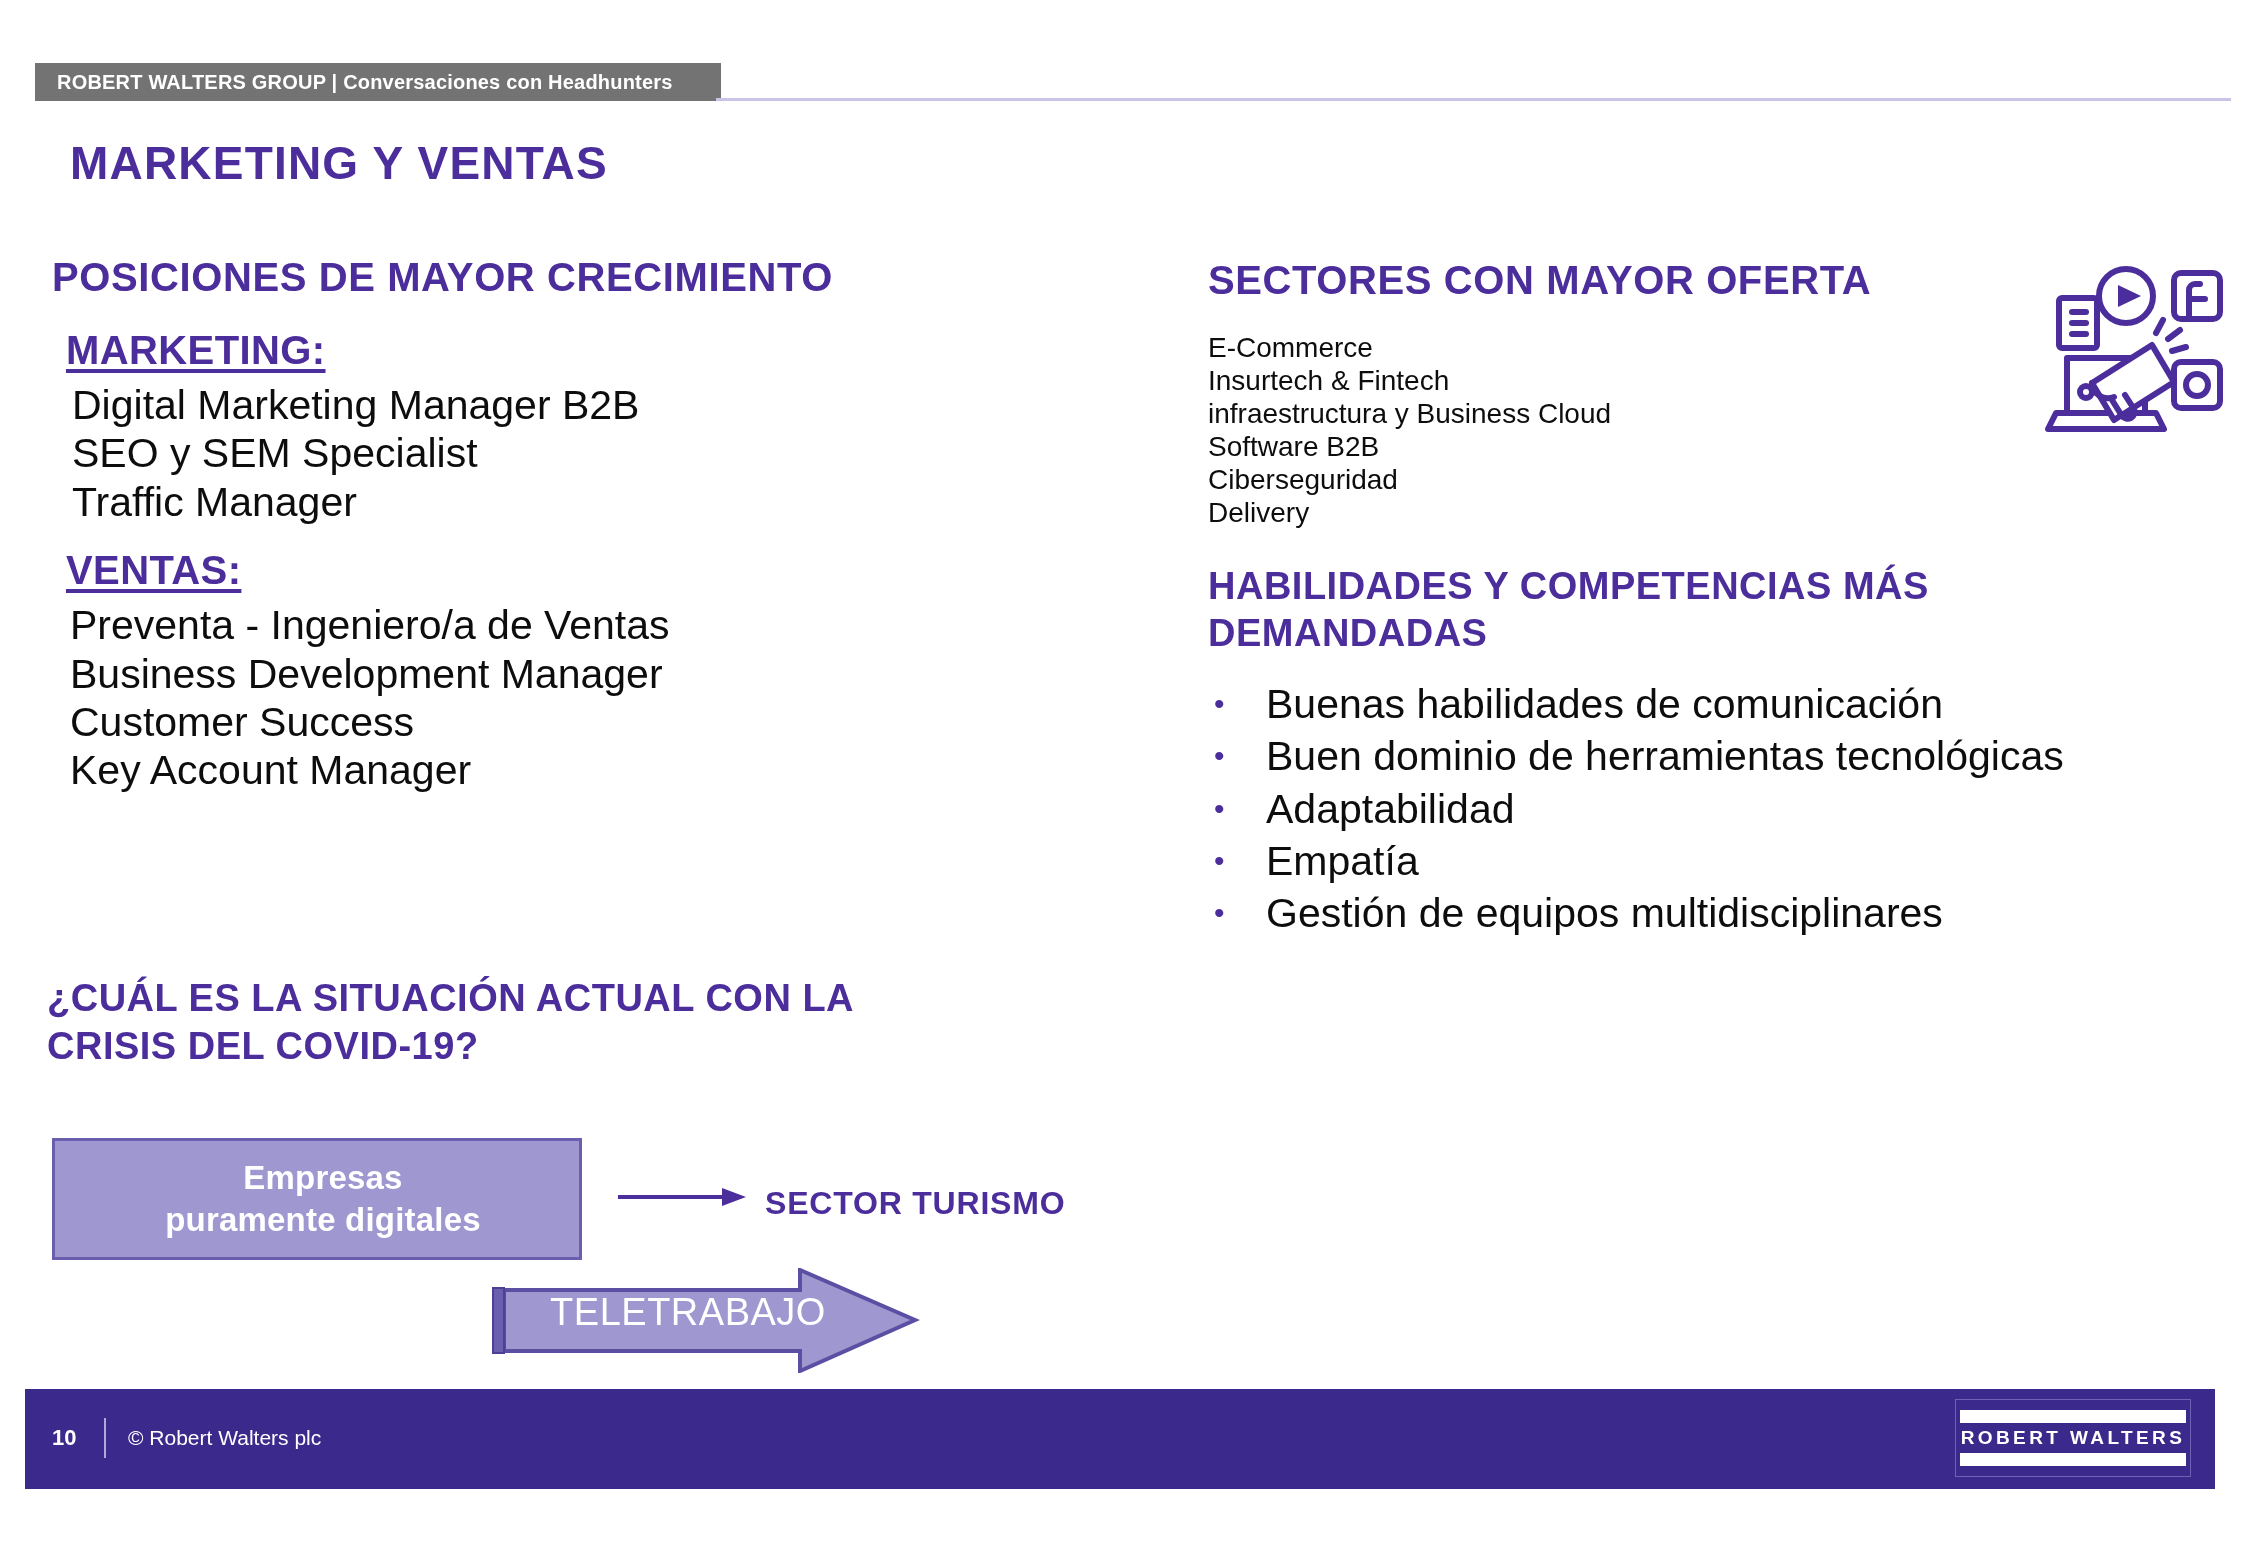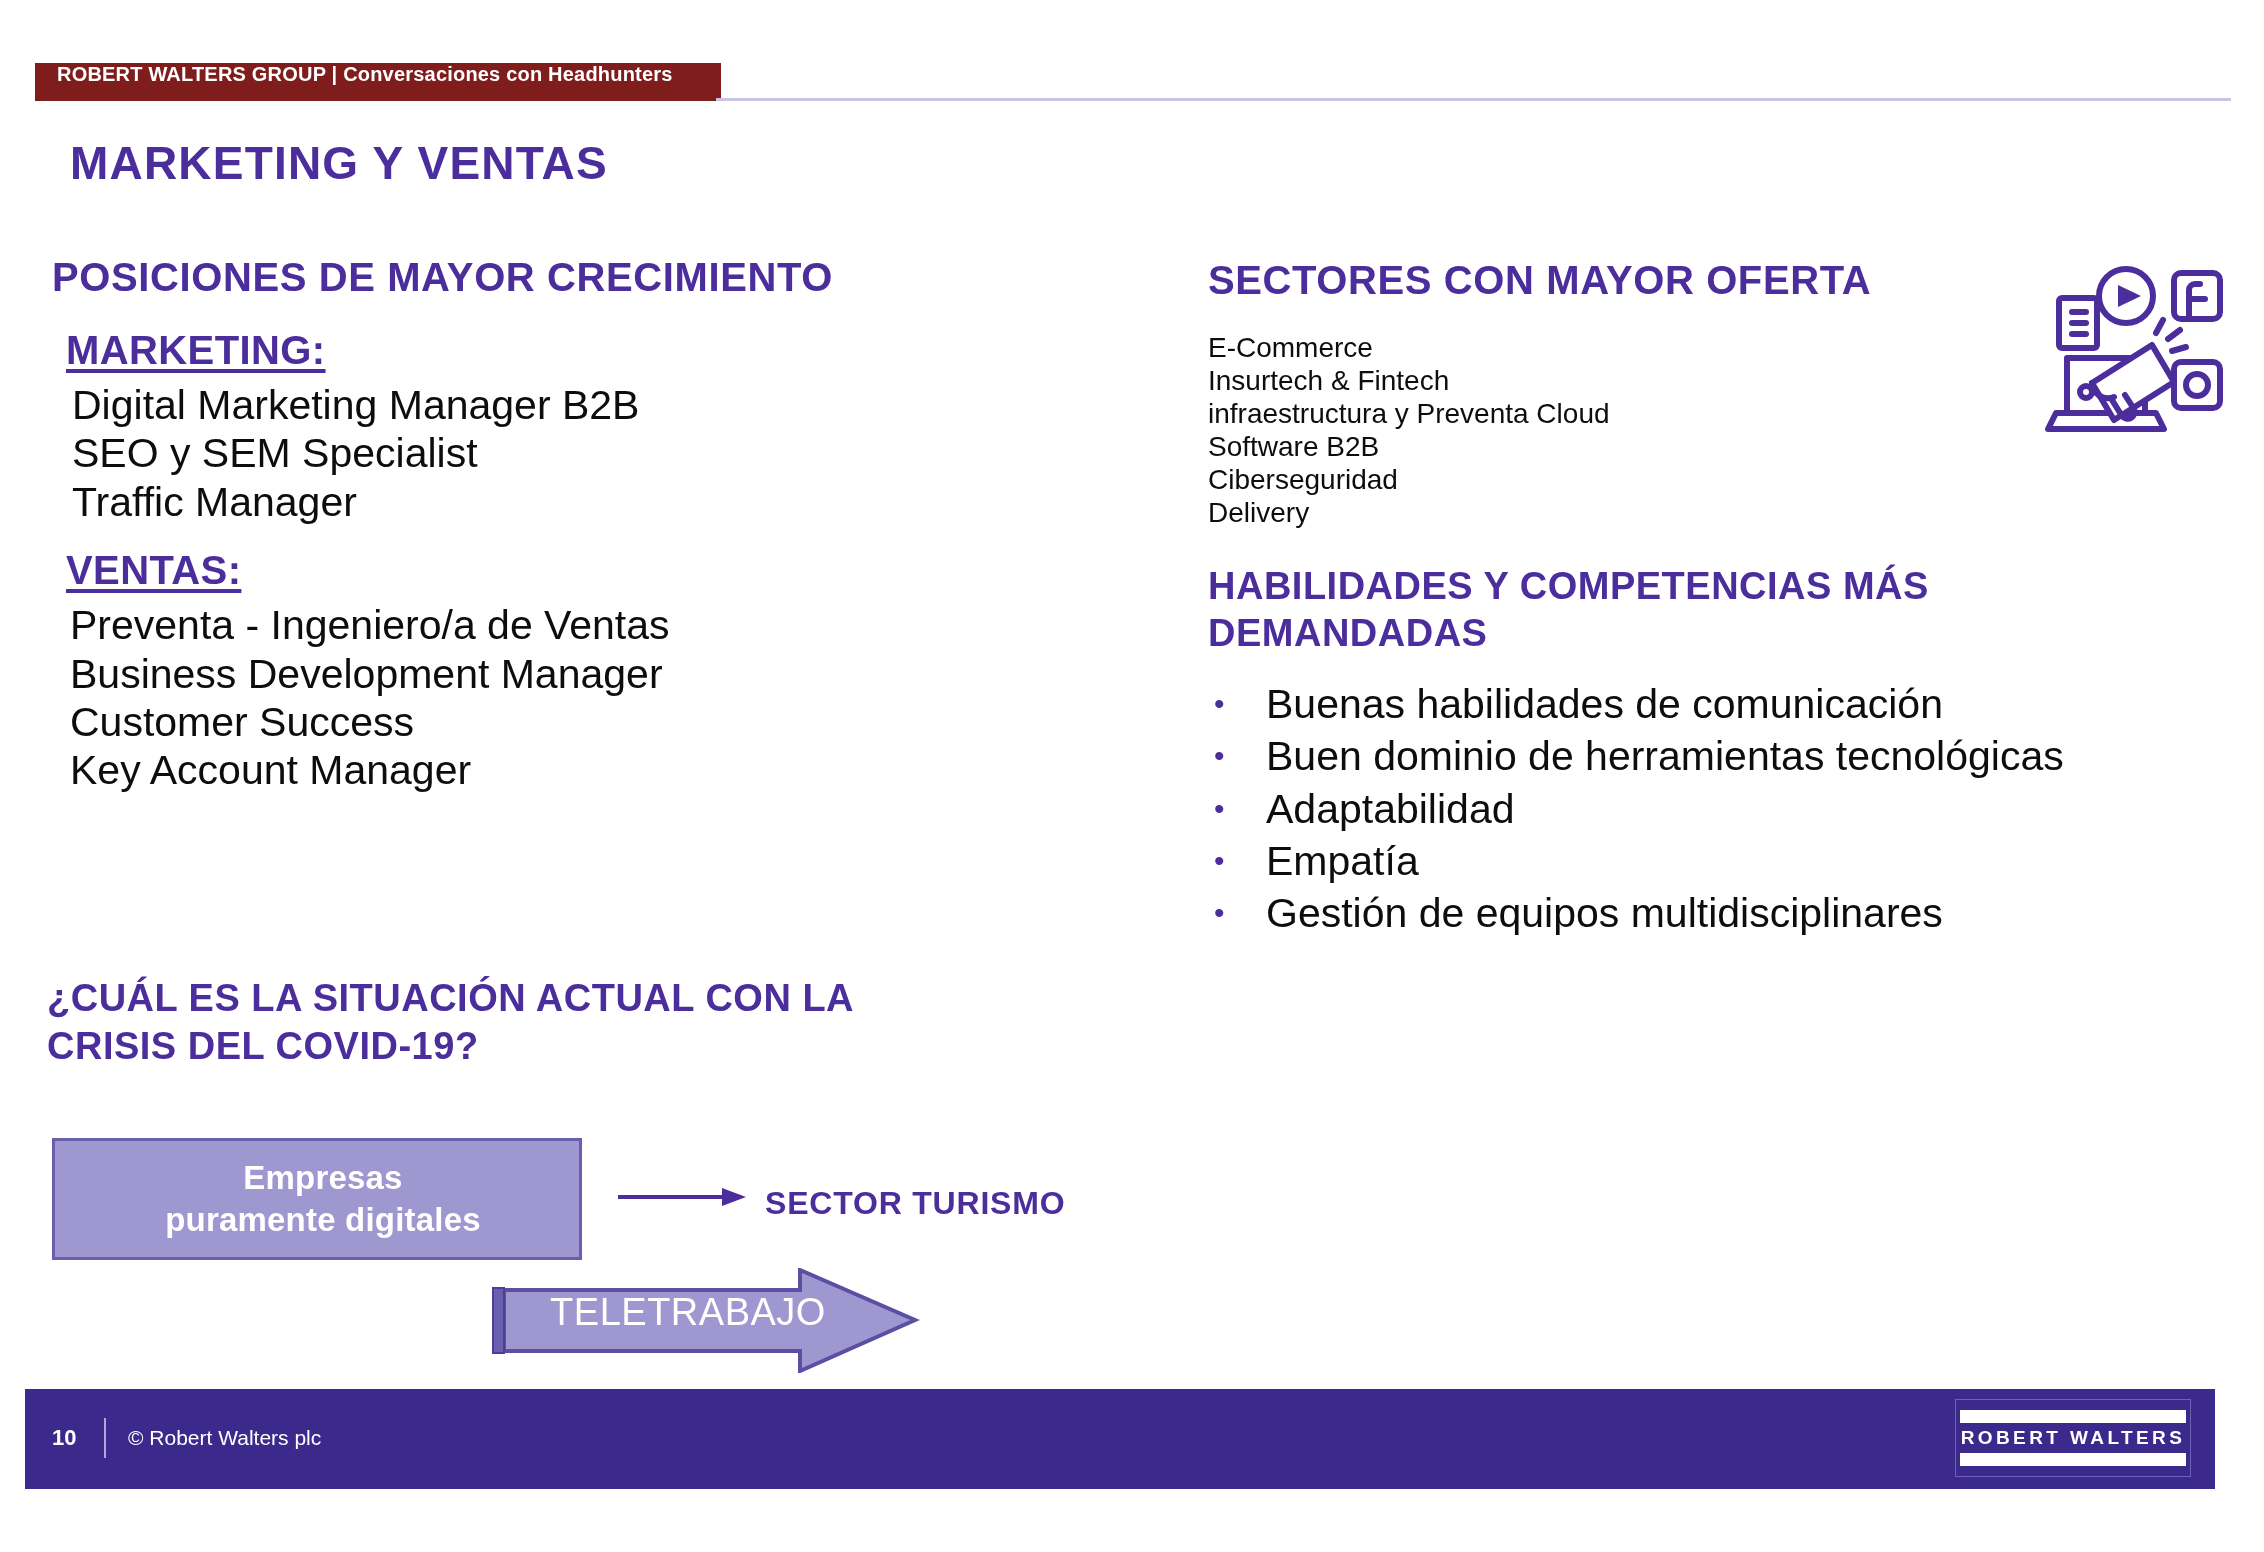--- a/index.html
+++ b/index.html
@@ -15,23 +15,23 @@
     overflow: hidden;
   }
 
   
   #top-header-bar {
     position: absolute;
     left: 35px;
     top: 63px;
     width: 686px;
     height: 38px;
-    background: #7f1d1d;
+    background: #737373;
     display: flex;
-    align-items: flex-start;
+    align-items: center;
     box-sizing: border-box;
     padding-left: 22px;
   }
   #top-header-label {
     color: #ffffff;
     font-size: 20px;
     font-weight: bold;
     letter-spacing: 0.2px;
     white-space: nowrap;
   }
@@ -332,21 +332,21 @@
 </svg>
 <div id="teletrabajo-label">TELETRABAJO</div>
 
 <div id="right-column">
 
   <div class="section-heading">SECTORES CON MAYOR OFERTA</div>
 
   <div id="sectores-items">
     <div class="sector-item">E-Commerce</div>
     <div class="sector-item">Insurtech &amp; Fintech</div>
-    <div class="sector-item">infraestructura y Preventa Cloud</div>
+    <div class="sector-item">infraestructura y Business Cloud</div>
     <div class="sector-item">Software B2B</div>
     <div class="sector-item">Ciberseguridad</div>
     <div class="sector-item">Delivery</div>
   </div>
 
   <div id="habilidades-heading">HABILIDADES Y COMPETENCIAS MÁS DEMANDADAS</div>
 
   <ul id="skills-list">
     <li>
       <span class="bullet-dot">•</span>

